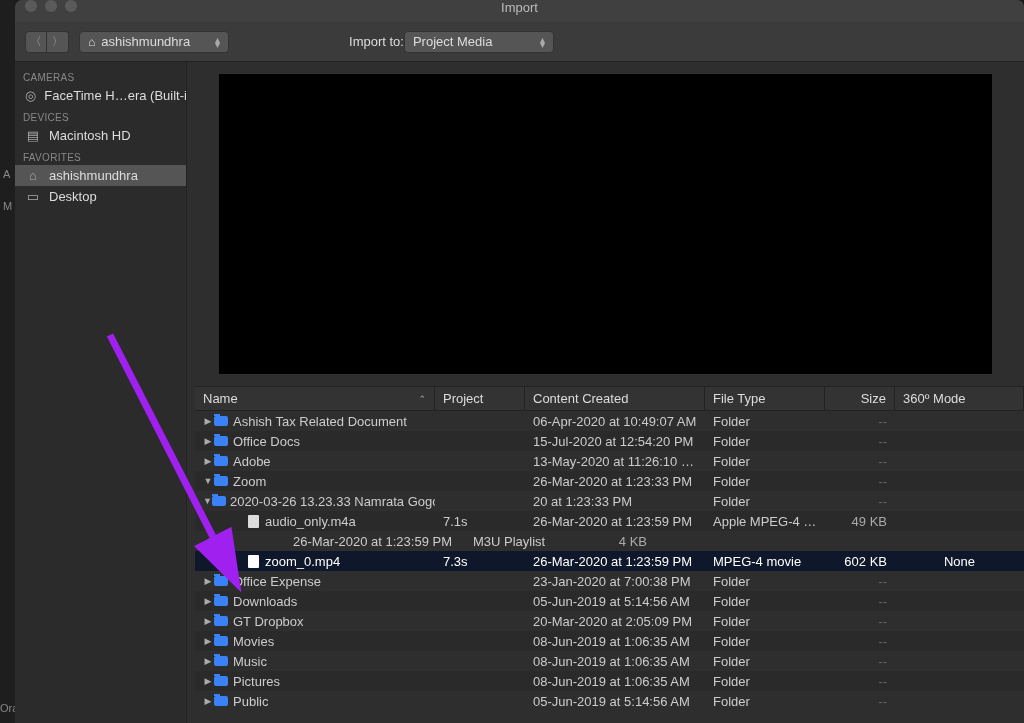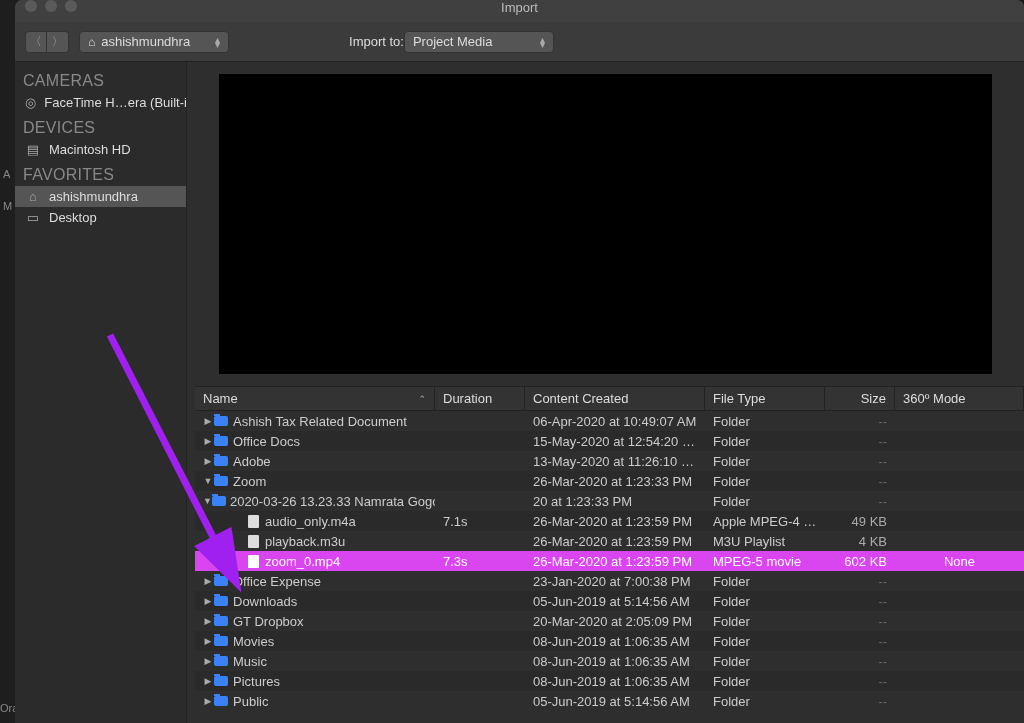--- a/index.html
+++ b/index.html
@@ -14,40 +14,40 @@
   .nav-btn { width: 22px; height: 22px; background: #555; border: 1px solid #333; display: flex; align-items: center; justify-content: center; color: #aaa; font-size: 11px; }
   .nav-btn:first-child { border-radius: 4px 0 0 4px; }
   .nav-btn:last-child { border-radius: 0 4px 4px 0; border-left: none; }
   .path-dd { margin-left: 10px; height: 22px; background: #555; border: 1px solid #333; border-radius: 4px; display: flex; align-items: center; padding: 0 8px; gap: 6px; color: #ddd; min-width: 150px; }
   .path-dd .home { font-size: 12px; }
   .path-dd .chev { margin-left: auto; font-size: 10px; color: #aaa; display:flex; flex-direction:column; line-height:5px;}
   .import-to { margin-left: auto; margin-right: auto; display: flex; align-items: center; color: #ddd; transform: translateX(-170px); }
   .import-select { height: 22px; background: #555; border: 1px solid #333; border-radius: 4px; display: flex; align-items: center; padding: 0 8px; gap: 6px; color: #ddd; min-width: 150px; }
   .content { flex: 1; display: flex; }
   .sidebar { width: 172px; background: #2b2b2b; border-right: 1px solid #222; padding-top: 4px; }
-  .sidebar-head { font-size: 16px; color: #888; padding: 6px 8px 2px; letter-spacing: 0.3px; }
+  .sidebar-head { font-size: 10px; color: #888; padding: 6px 8px 2px; letter-spacing: 0.3px; }
   .sidebar-item { display: flex; align-items: center; gap: 8px; padding: 3px 10px; color: #ddd; font-size: 13px; white-space: nowrap; overflow: hidden; text-overflow: ellipsis; }
   .sidebar-item.selected { background: #555; }
   .sidebar-item .icn { width: 16px; display: inline-flex; justify-content: center; color: #aaa; }
   .main { flex: 1; display: flex; flex-direction: column; background: #2e2e2e; }
   .preview { height: 324px; display:flex; align-items:center; justify-content:center; padding: 12px; }
   .preview-inner { width: 95%; height: 100%; background: #000; }
   .table { flex: 1; display: flex; flex-direction: column; font-size: 13px; margin-left: 8px; }
   .thead { display: flex; background: #333; border-top: 1px solid #222; border-bottom: 1px solid #222; }
   .th { padding: 4px 8px; color: #ddd; font-weight: 400; border-right: 1px solid #222; display:flex; align-items:center; gap:4px;}
   .col-name { width: 240px; }
   .col-dur { width: 90px; }
   .col-cc { width: 180px; }
   .col-ft { width: 120px; }
   .col-size { width: 70px; text-align: right; justify-content:flex-end;}
   .col-mode { flex:1; }
   .tbody { flex: 1; overflow: hidden; }
   .row { display: flex; align-items: center; height: 20px; }
   .row.alt { background: #2a2a2a; }
-  .row.selected { background: #d946ef; color: #fff; }
+  .row.selected { background: #0f172a; color: #fff; }
   .cell { padding: 0 8px; overflow: hidden; white-space: nowrap; text-overflow: ellipsis; }
   .cell-name { width: 240px; display: flex; align-items: center; }
   .disclosure { width: 10px; display: inline-block; text-align: center; font-size: 9px; color: #aaa; }
   .row.selected .disclosure { color: #fff; }
   .indent { display:inline-block; }
   .ficon { width: 16px; height: 14px; display: inline-flex; align-items:center; justify-content:center; margin-right: 4px; }
   .folder { width: 14px; height: 10px; background: #3a82f7; border-radius: 2px; position: relative; }
   .folder::before { content:''; position:absolute; top:-3px; left:0; width:6px; height:3px; background:#3a82f7; border-radius:1px 1px 0 0;}
   .file { width: 11px; height: 13px; background: #ddd; border-radius: 1px; }
   .row.selected .file { background: #fff; }
@@ -139,21 +139,21 @@
       <div class="preview">
         <div class="preview-inner"></div>
       </div>
       <div class="table">
         <div class="thead">
           <div class="th col-name">
               <span>Name</span>
               <span class="sort-arrow">⌃</span>
             </div>
           <div class="th col-dur">
-              <span>Duration</span>
+              <span>Project</span>
             </div>
           <div class="th col-cc">
               <span>Content Created</span>
             </div>
           <div class="th col-ft">
               <span>File Type</span>
             </div>
           <div class="th col-size">
               <span>Size</span>
             </div>
@@ -180,21 +180,21 @@
             <div class="row alt">
               <div class="cell cell-name">
                 <span class="indent" style="width:0px"></span>
                 <span class="disclosure">▶</span>
                 <span class="ficon">
                   <span class="folder"></span>
                 </span>
                 <span>Office Docs</span>
               </div>
               <div class="cell cell-dur"></div>
-              <div class="cell cell-cc">15-May-2020 at 12:54:20 PM</div>
+              <div class="cell cell-cc">15-Jul-2020 at 12:54:20 PM</div>
               <div class="cell cell-ft">Folder</div>
               <div class="cell cell-size"><span class="dash">--</span></div>
               <div class="cell cell-mode"></div>
             </div>
             <div class="row">
               <div class="cell cell-name">
                 <span class="indent" style="width:0px"></span>
                 <span class="disclosure">▶</span>
                 <span class="ficon">
                   <span class="folder"></span>
@@ -246,46 +246,38 @@
                 </span>
                 <span>audio_only.m4a</span>
               </div>
               <div class="cell cell-dur">7.1s</div>
               <div class="cell cell-cc">26-Mar-2020 at 1:23:59 PM</div>
               <div class="cell cell-ft">Apple MPEG-4 audio</div>
               <div class="cell cell-size">49 KB</div>
               <div class="cell cell-mode"></div>
             </div>
             <div class="row">
-              <div class="cell cell-name">
-                <span class="indent" style="width:32px"></span>
-                <span class="disclosure"></span>
-                <span class="ficon">
-                  <span class="file"></span>
-                </span>
-                <span>playback.m3u</span>
-              </div>
               <div class="cell cell-dur"></div>
               <div class="cell cell-cc">26-Mar-2020 at 1:23:59 PM</div>
               <div class="cell cell-ft">M3U Playlist</div>
               <div class="cell cell-size">4 KB</div>
               <div class="cell cell-mode"></div>
             </div>
             <div class="row selected">
               <div class="cell cell-name">
                 <span class="indent" style="width:32px"></span>
                 <span class="disclosure"></span>
                 <span class="ficon">
                   <span class="file"></span>
                 </span>
                 <span>zoom_0.mp4</span>
               </div>
               <div class="cell cell-dur">7.3s</div>
               <div class="cell cell-cc">26-Mar-2020 at 1:23:59 PM</div>
-              <div class="cell cell-ft">MPEG-5 movie</div>
+              <div class="cell cell-ft">MPEG-4 movie</div>
               <div class="cell cell-size">602 KB</div>
               <div class="cell cell-mode">None</div>
             </div>
             <div class="row">
               <div class="cell cell-name">
                 <span class="indent" style="width:0px"></span>
                 <span class="disclosure">▶</span>
                 <span class="ficon">
                   <span class="folder"></span>
                 </span>

